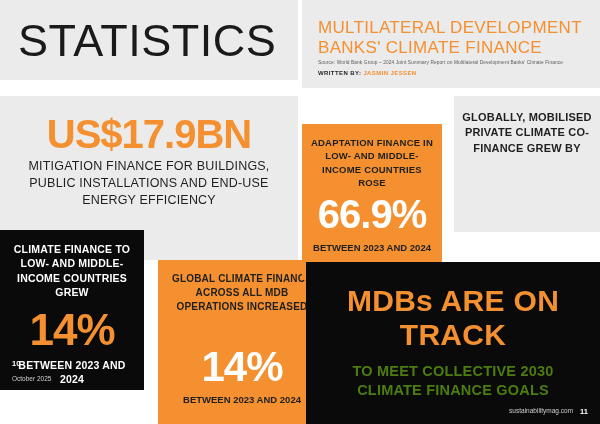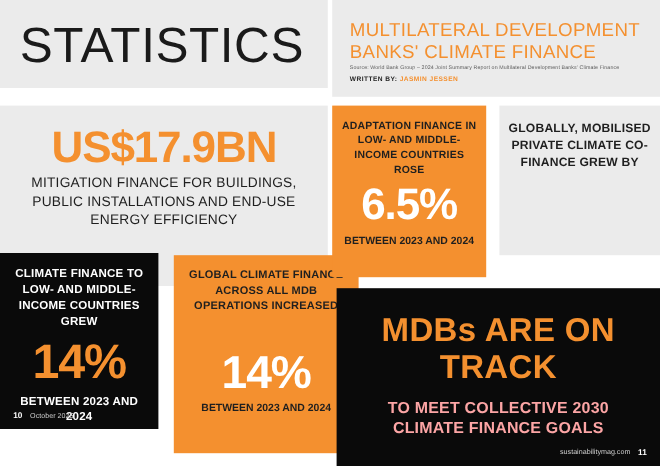--- a/index.html
+++ b/index.html
@@ -9,21 +9,21 @@
     font-family:"Liberation Sans", sans-serif;
     overflow:hidden;
     position:relative;
   }
   .page{position:absolute;top:0;height:424px;background:#ffffff;}
   .page-left{left:0;width:298px;}
   .page-right{left:302px;width:298px;}
 
   .panel{position:absolute;box-sizing:border-box;}
   .gray{background:#ebebeb;}
-  .orange{background:#f4902f;}
+  .orange{background:#f4902f;margin-top:28px;}
   .dark{background:#0a0a0a;}
 
   
   .hdr-left{left:0;top:0;width:298px;height:80px;}
   .stat-title{
     position:absolute;left:18px;top:18px;
     font-size:45px;letter-spacing:0.5px;
     font-weight:300;color:#1a1a1a;line-height:1;
     white-space:nowrap;
   }
@@ -52,21 +52,21 @@
     color:#f4902f;font-size:44px;font-weight:bold;line-height:1;
     letter-spacing:-1px;
   }
   .lmic-foot{
     position:absolute;left:6px;right:6px;top:128px;text-align:center;
     color:#ffffff;font-size:10.5px;font-weight:bold;line-height:1.35;
     letter-spacing:0.2px;
   }
   .footer-left{
     position:absolute;left:12px;bottom:8px;
-    display:flex;align-items:baseline;gap:7px;
+    display:flex;align-items:baseline;gap:7px;flex-direction:column;
   }
   .pg-num{color:#ffffff;font-size:7.5px;font-weight:bold;}
   .pg-date{color:#cfcfcf;font-size:6.5px;}
 
   .block-mdbop{left:158px;top:232px;width:168px;height:180px;}
   .mdbop-head{
     position:absolute;left:10px;right:10px;top:12px;text-align:center;
     color:#1f1f1f;font-size:10px;font-weight:bold;line-height:1.42;
     letter-spacing:0.2px;
   }
@@ -127,26 +127,26 @@
   }
 
   .block-track{left:306px;top:262px;width:294px;height:162px;padding-left:38px;}
   .track-head{
     position:absolute;left:14px;right:14px;top:22px;text-align:center;
     color:#f4902f;font-size:30px;font-weight:bold;line-height:1.12;
     letter-spacing:0.3px;
   }
   .track-sub{
     position:absolute;left:14px;right:14px;top:100px;text-align:center;
-    color:#fca5a5;font-size:14.5px;font-weight:bold;line-height:1.3;
+    color:#4d7c0f;font-size:14.5px;font-weight:bold;line-height:1.3;
     letter-spacing:0.2px;
   }
   .footer-right{
     position:absolute;right:12px;bottom:8px;
-    display:flex;align-items:center;gap:7px;
+    display:flex;align-items:flex-start;gap:7px;
   }
   .site{color:#cfcfcf;font-size:6.5px;}
 </style>
 </head>
 <body>
 
 <div class="page page-left"></div>
 <div class="page page-right"></div>
 
 <div class="panel gray hdr-left">
@@ -178,21 +178,21 @@
   <div class="mdb-title">MULTILATERAL DEVELOPMENT BANKS' CLIMATE FINANCE</div>
   <div class="src-line">Source: World Bank Group – 2024 Joint Summary Report on Multilateral Development Banks' Climate Finance</div>
   <div class="byline">
     <span class="lbl">WRITTEN BY:</span>
     <span class="author">JASMIN JESSEN</span>
   </div>
 </div>
 
 <div class="panel orange block-adapt">
   <div class="adapt-head">ADAPTATION FINANCE IN LOW- AND MIDDLE-INCOME COUNTRIES ROSE</div>
-  <div class="adapt-num">6.5%</div>
+  <div class="adapt-num">66.9%</div>
   <div class="adapt-foot">BETWEEN 2023 AND 2024</div>
 </div>
 
 <div class="panel gray block-global">
   <div class="global-head">GLOBALLY, MOBILISED PRIVATE CLIMATE CO-FINANCE GREW BY</div>
 </div>
 
 <div class="panel dark block-track">
   <div class="track-head">MDBs ARE ON TRACK</div>
   <div class="track-sub">TO MEET COLLECTIVE 2030 CLIMATE FINANCE GOALS</div>

